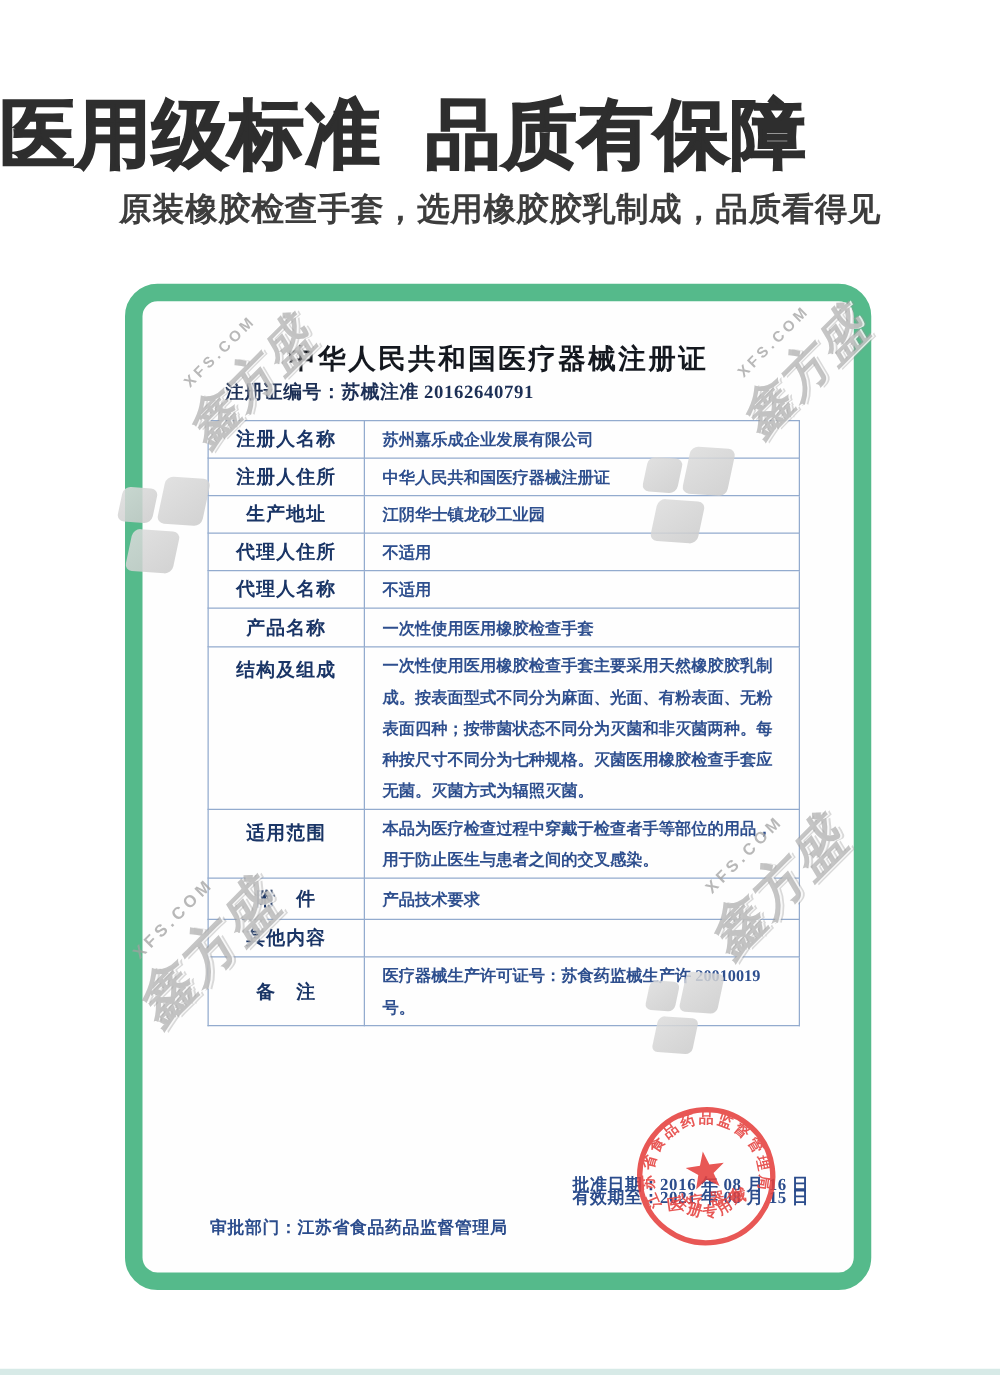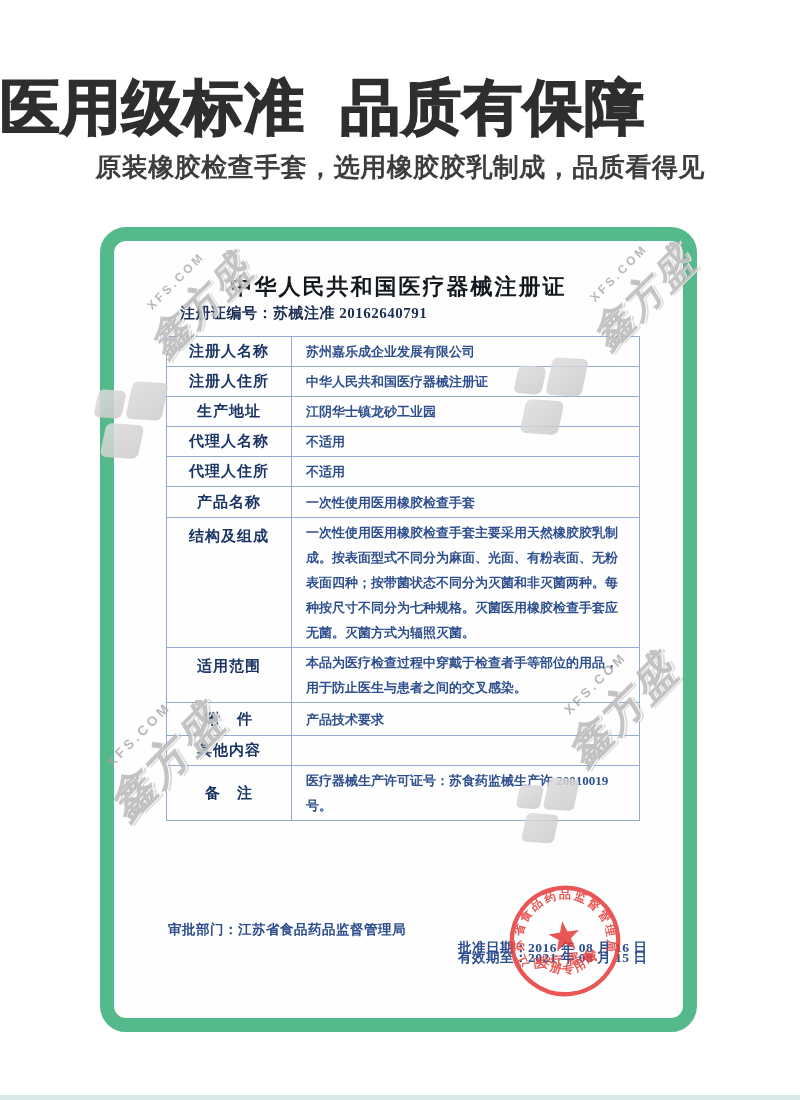--- a/index.html
+++ b/index.html
@@ -26,21 +26,21 @@
   .cert-table{position:absolute;left:166px;top:336px;width:474px;border-collapse:collapse;z-index:10;}
   .cert-table th,.cert-table td{border:1px solid #93abce;}
   .cert-table th{width:116px;text-align:center;vertical-align:middle;font-size:15px;
                  font-weight:bold;color:#1a3566;letter-spacing:1px;padding:0 4px;}
   .cert-table td{font-size:13px;font-weight:600;color:#2e4f8e;padding:2px 10px 2px 14px;
                  line-height:25px;white-space:pre-line;vertical-align:middle;text-align:left;font-family:Liberation Serif, serif;}
   .cert-table tr.tall th{vertical-align:top;padding-top:9px;}
 
   .foot-line{position:absolute;font-size:13.5px;font-weight:bold;color:#2b4c8c;z-index:10;
              font-family:"Liberation Serif","DejaVu Serif",serif;letter-spacing:0.5px;}
-  .fl-dept{left:168px;top:921px;}
+  .fl-dept{left:168px;top:973px;}
   .fl-date{left:458px;top:939px;}
   .fl-valid{left:458px;top:949px;}
 
   
   .stamp{position:absolute;left:508px;top:884px;width:114px;height:114px;z-index:20;
          opacity:0.88;transform:rotate(-8deg);}
 
   
   .wm{position:absolute;pointer-events:none;z-index:30;}
   .wm-text{width:120px;height:120px;display:flex;flex-direction:column;align-items:center;
@@ -79,25 +79,25 @@
     </tr>
     <tr style="height:30px">
       <th>注册人住所</th>
       <td>中华人民共和国医疗器械注册证</td>
     </tr>
     <tr style="height:30px">
       <th>生产地址</th>
       <td>江阴华士镇龙砂工业园</td>
     </tr>
     <tr style="height:29px">
-      <th>代理人名称</th>
+      <th>代理人住所</th>
       <td>不适用</td>
     </tr>
     <tr style="height:29px">
-      <th>代理人住所</th>
+      <th>代理人名称</th>
       <td>不适用</td>
     </tr>
     <tr style="height:31px">
       <th>产品名称</th>
       <td>一次性使用医用橡胶检查手套</td>
     </tr>
     <tr class="tall" style="height:110px">
       <th>结构及组成</th>
       <td>一次性使用医用橡胶检查手套主要采用天然橡胶胶乳制成。按表面型式不同分为麻面、光面、有粉表面、无粉表面四种；按带菌状态不同分为灭菌和非灭菌两种。每种按尺寸不同分为七种规格。灭菌医用橡胶检查手套应无菌。灭菌方式为辐照灭菌。</td>
     </tr>

